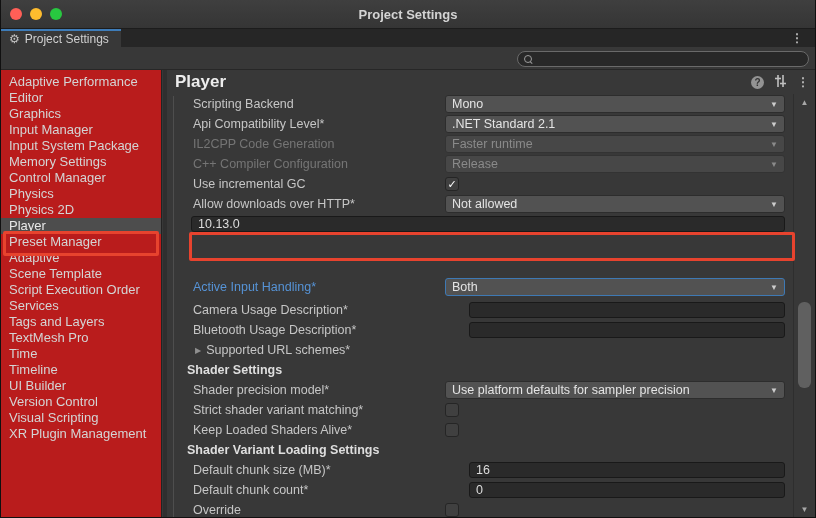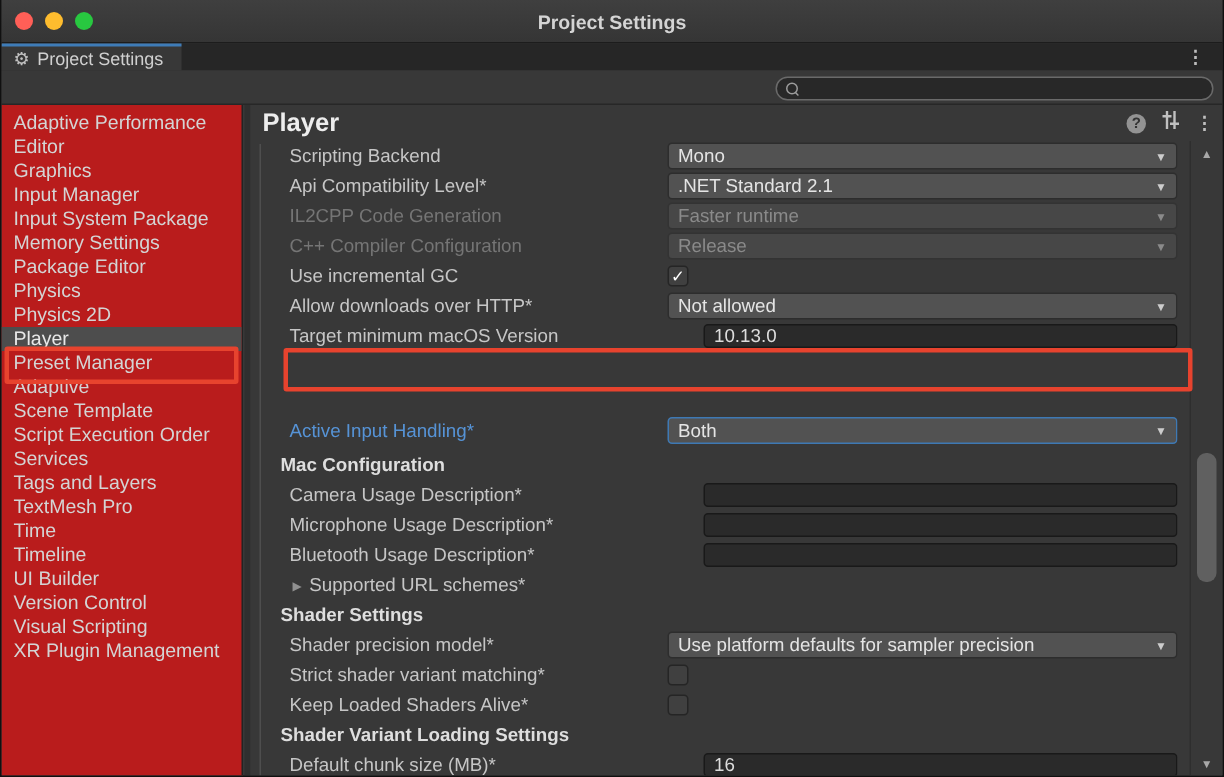--- a/index.html
+++ b/index.html
@@ -157,21 +157,21 @@
     </div>
   </div>
 
   <div class="sidebar" id="sidebar">
       <div class="side-item">Adaptive Performance</div>
       <div class="side-item">Editor</div>
       <div class="side-item">Graphics</div>
       <div class="side-item">Input Manager</div>
       <div class="side-item">Input System Package</div>
       <div class="side-item">Memory Settings</div>
-      <div class="side-item">Package Editor</div>
+      <div class="side-item">Control Manager</div>
       <div class="side-item">Physics</div>
       <div class="side-item">Physics 2D</div>
       <div class="side-item selected">Player</div>
       <div class="side-item">Preset Manager</div>
       <div class="side-item">Adaptive</div>
       <div class="side-item">Scene Template</div>
       <div class="side-item">Script Execution Order</div>
       <div class="side-item">Services</div>
       <div class="side-item">Tags and Layers</div>
       <div class="side-item">TextMesh Pro</div>
@@ -247,43 +247,35 @@
         <div class="srow">
           <div class="srow-label">Allow downloads over HTTP*</div>
           <div class="srow-value">
             <div class="dropdown">
               <span class="dd-text">Not allowed</span>
               <span class="dd-arrow">▼</span>
             </div>
           </div>
         </div>
         <div class="srow">
-          <div class="srow-label">Target minimum macOS Version</div>
           <div class="srow-value">
             <div class="textfield">10.13.0</div>
           </div>
         </div>
         <div class="srow hl" style="height: 26px; margin-top: 40px;">
           <div class="srow-label" style="color: rgb(86, 147, 214);">Active Input Handling*</div>
           <div class="srow-value">
             <div class="dropdown" style="border-color: rgb(62, 121, 180);">
               <span class="dd-text">Both</span>
               <span class="dd-arrow">▼</span>
             </div>
           </div>
         </div>
-        <div class="section-hd">Mac Configuration</div>
         <div class="srow">
           <div class="srow-label">Camera Usage Description*</div>
-          <div class="srow-value">
-            <div class="textfield"></div>
-          </div>
-        </div>
-        <div class="srow">
-          <div class="srow-label">Microphone Usage Description*</div>
           <div class="srow-value">
             <div class="textfield"></div>
           </div>
         </div>
         <div class="srow">
           <div class="srow-label">Bluetooth Usage Description*</div>
           <div class="srow-value">
             <div class="textfield"></div>
           </div>
         </div>

